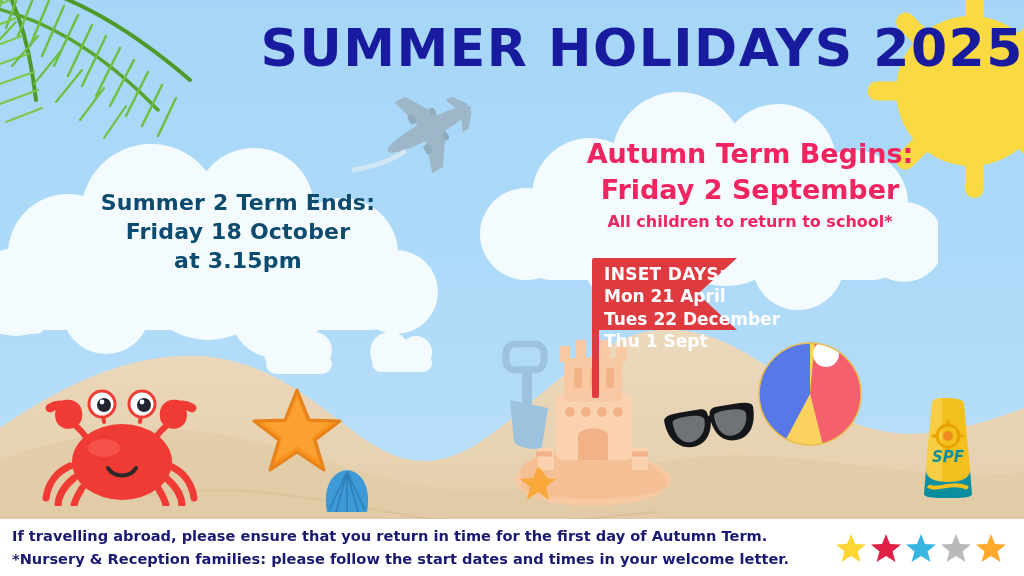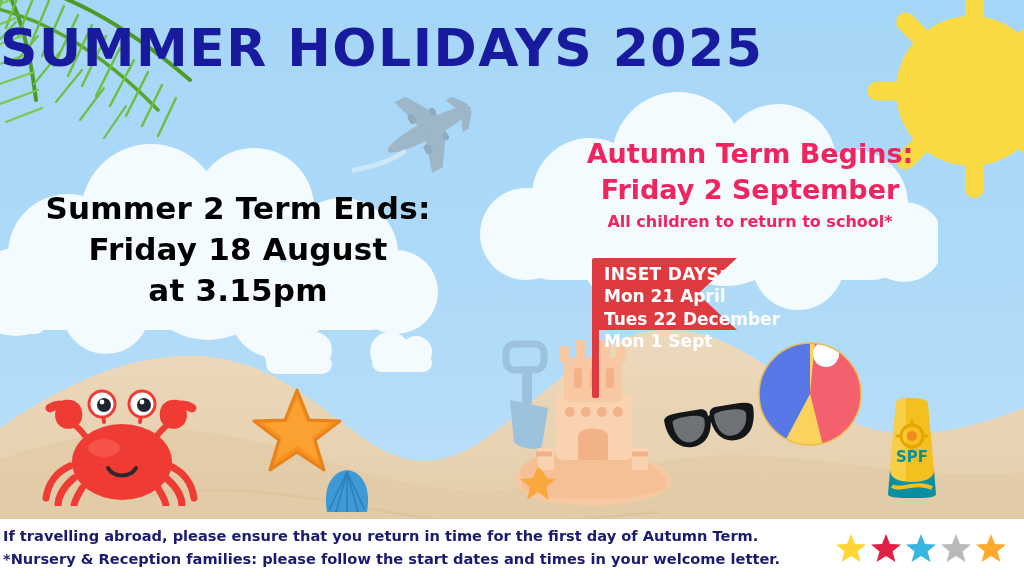--- a/index.html
+++ b/index.html
@@ -65,22 +65,22 @@
 
   
   .cloud-text {
     position: absolute;
     text-align: center;
     line-height: 1.32;
     white-space: nowrap;
   }
   #left-text {
     left: 28px; top: 188px; width: 420px;
-    color: #000000;
-    font-size: 31px;
+    color: #0c4a6e;
+    font-size: 22px;
     font-weight: bold;
     letter-spacing: .2px;
   }
   #right-text {
     left: 540px; top: 136px; width: 420px;
     color: #f0245f;
     font-weight: bold;
   }
   #right-text .big { font-size: 27px; }
   #right-text .small { font-size: 16px; margin-top: 4px; }
@@ -117,48 +117,48 @@
 
   
   .obj { position: absolute; }
   .crab      { left: 42px;  top: 388px; }
   .starfish  { left: 252px; top: 388px; }
   .shell     { left: 322px; top: 468px; }
   .spade     { left: 492px; top: 338px; }
   .castle    { left: 508px; top: 330px; }
   .sunnies   { left: 662px; top: 402px; }
   .ball      { left: 756px; top: 340px; }
-  .spf       { left: 876px; top: 396px; }
+  .spf       { left: 912px; top: 396px; font-style: italic; }
 
   
   #title {
     position: absolute;
     left: 0; top: 18px;
     width: 1024px;
-    text-align: left;
+    text-align: right;
     color: #191b9e;
     font-size: 52px;
     font-weight: bold;
     letter-spacing: 1.5px;
     font-family: "DejaVu Sans", "Liberation Sans", sans-serif;
     white-space: nowrap;
   }
 
   
   #footer {
     position: absolute;
     left: 0; top: 519px;
     width: 1024px; height: 57px;
     background: #ffffff;
     display: flex;
     align-items: center;
     justify-content: space-between;
   }
   #footer-lines {
-    padding-left: 3px;
+    padding-left: 12px;
     color: #1a1a73;
     font-size: 14.6px;
     font-weight: bold;
     line-height: 1.55;
     white-space: nowrap;
   }
   #stars {
     display: flex;
     align-items: center;
     gap: 5px;
@@ -475,29 +475,29 @@
     </svg>
   </div>
 
   <div class="flag-wrap">
     <div class="flag-pole"></div>
     <div class="flag-banner"></div>
     <div class="flag-text">
       <div class="hdr">INSET DAYS:</div>
       <div>Mon 21 April</div>
       <div>Tues 22 December</div>
-      <div>Mon 1 Sept</div>
+      <div>Thu 1 Sept</div>
     </div>
   </div>
 
   <div id="title">SUMMER HOLIDAYS 2025</div>
 
   <div id="left-text" class="cloud-text">
     <div>Summer 2 Term Ends:</div>
-    <div>Friday 18 August</div>
+    <div>Friday 18 October</div>
     <div>at 3.15pm</div>
   </div>
 
   <div id="right-text" class="cloud-text">
     <div class="big">Autumn Term Begins:</div>
     <div class="big">Friday 2 September</div>
     <div class="small">All children to return to school*</div>
   </div>
 
   <div id="footer">

